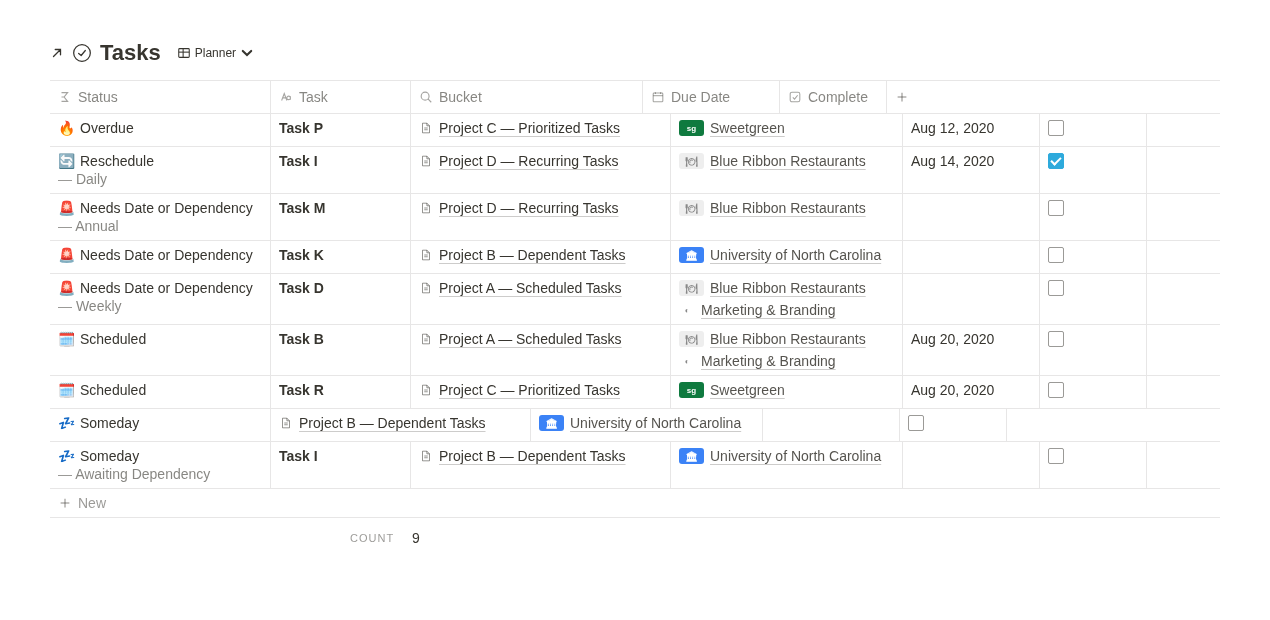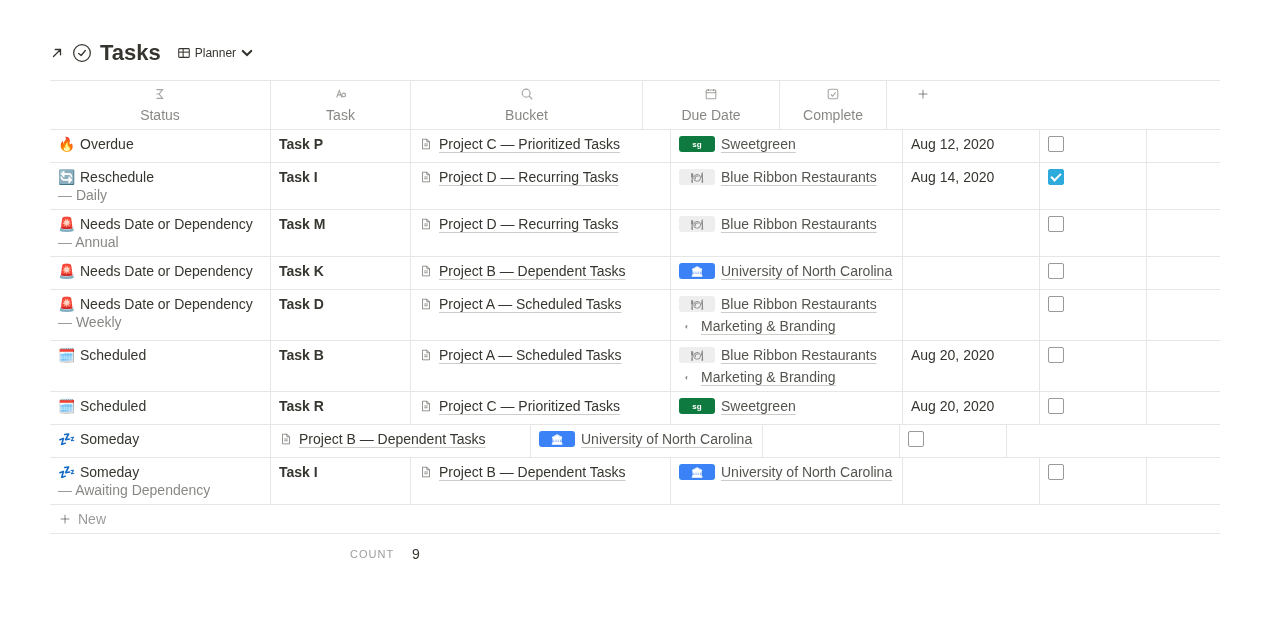--- a/index.html
+++ b/index.html
@@ -66,21 +66,21 @@
   }
   .cell.c-status   { width: 221px; }
   .cell.c-task     { width: 140px; }
   .cell.c-project  { width: 260px; }
   .cell.c-bucket   { width: 232px; }
   .cell.c-due      { width: 137px; }
   .cell.c-complete { width: 107px; justify-content: flex-start; align-items: flex-start; }
   .cell.c-add      { width: 72px; border-right: none; }
 
   .header-row .cell {
-    flex-direction: column;
+    flex-direction: row;
     align-items: center;
     gap: 6px;
   }
   .col-icon {
     width: 14px; height: 14px;
     color: rgba(55,53,47,0.45);
     flex-shrink: 0;
   }
 
   .status-line {
@@ -109,21 +109,21 @@
   .bucket {
     display: flex;
     align-items: center;
     gap: 6px;
     color: rgba(55,53,47,0.85);
     font-weight: 500;
   }
   .bucket-label { text-decoration: underline; text-decoration-color: rgba(55,53,47,0.25); text-underline-offset: 3px; }
   .bucket + .bucket { margin-top: 4px; }
   .bucket-icon {
-    width: 36px; height: 16px; border-radius: 3px;
+    width: 25px; height: 16px; border-radius: 3px;
     display:flex; align-items:center; justify-content:center;
     font-size: 8px; font-weight:700; color:#fff;
     flex-shrink:0;
   }
   .bi-sg { background: #0f7a3f; }
   .bi-br { background: #eee; color:#888; font-size:10px; }
   .bi-unc { background: #3b82f6; color:#fff; font-size:10px; }
   .bi-mb  { background: transparent; color:#888; width:16px; }
 
   .checkbox {

